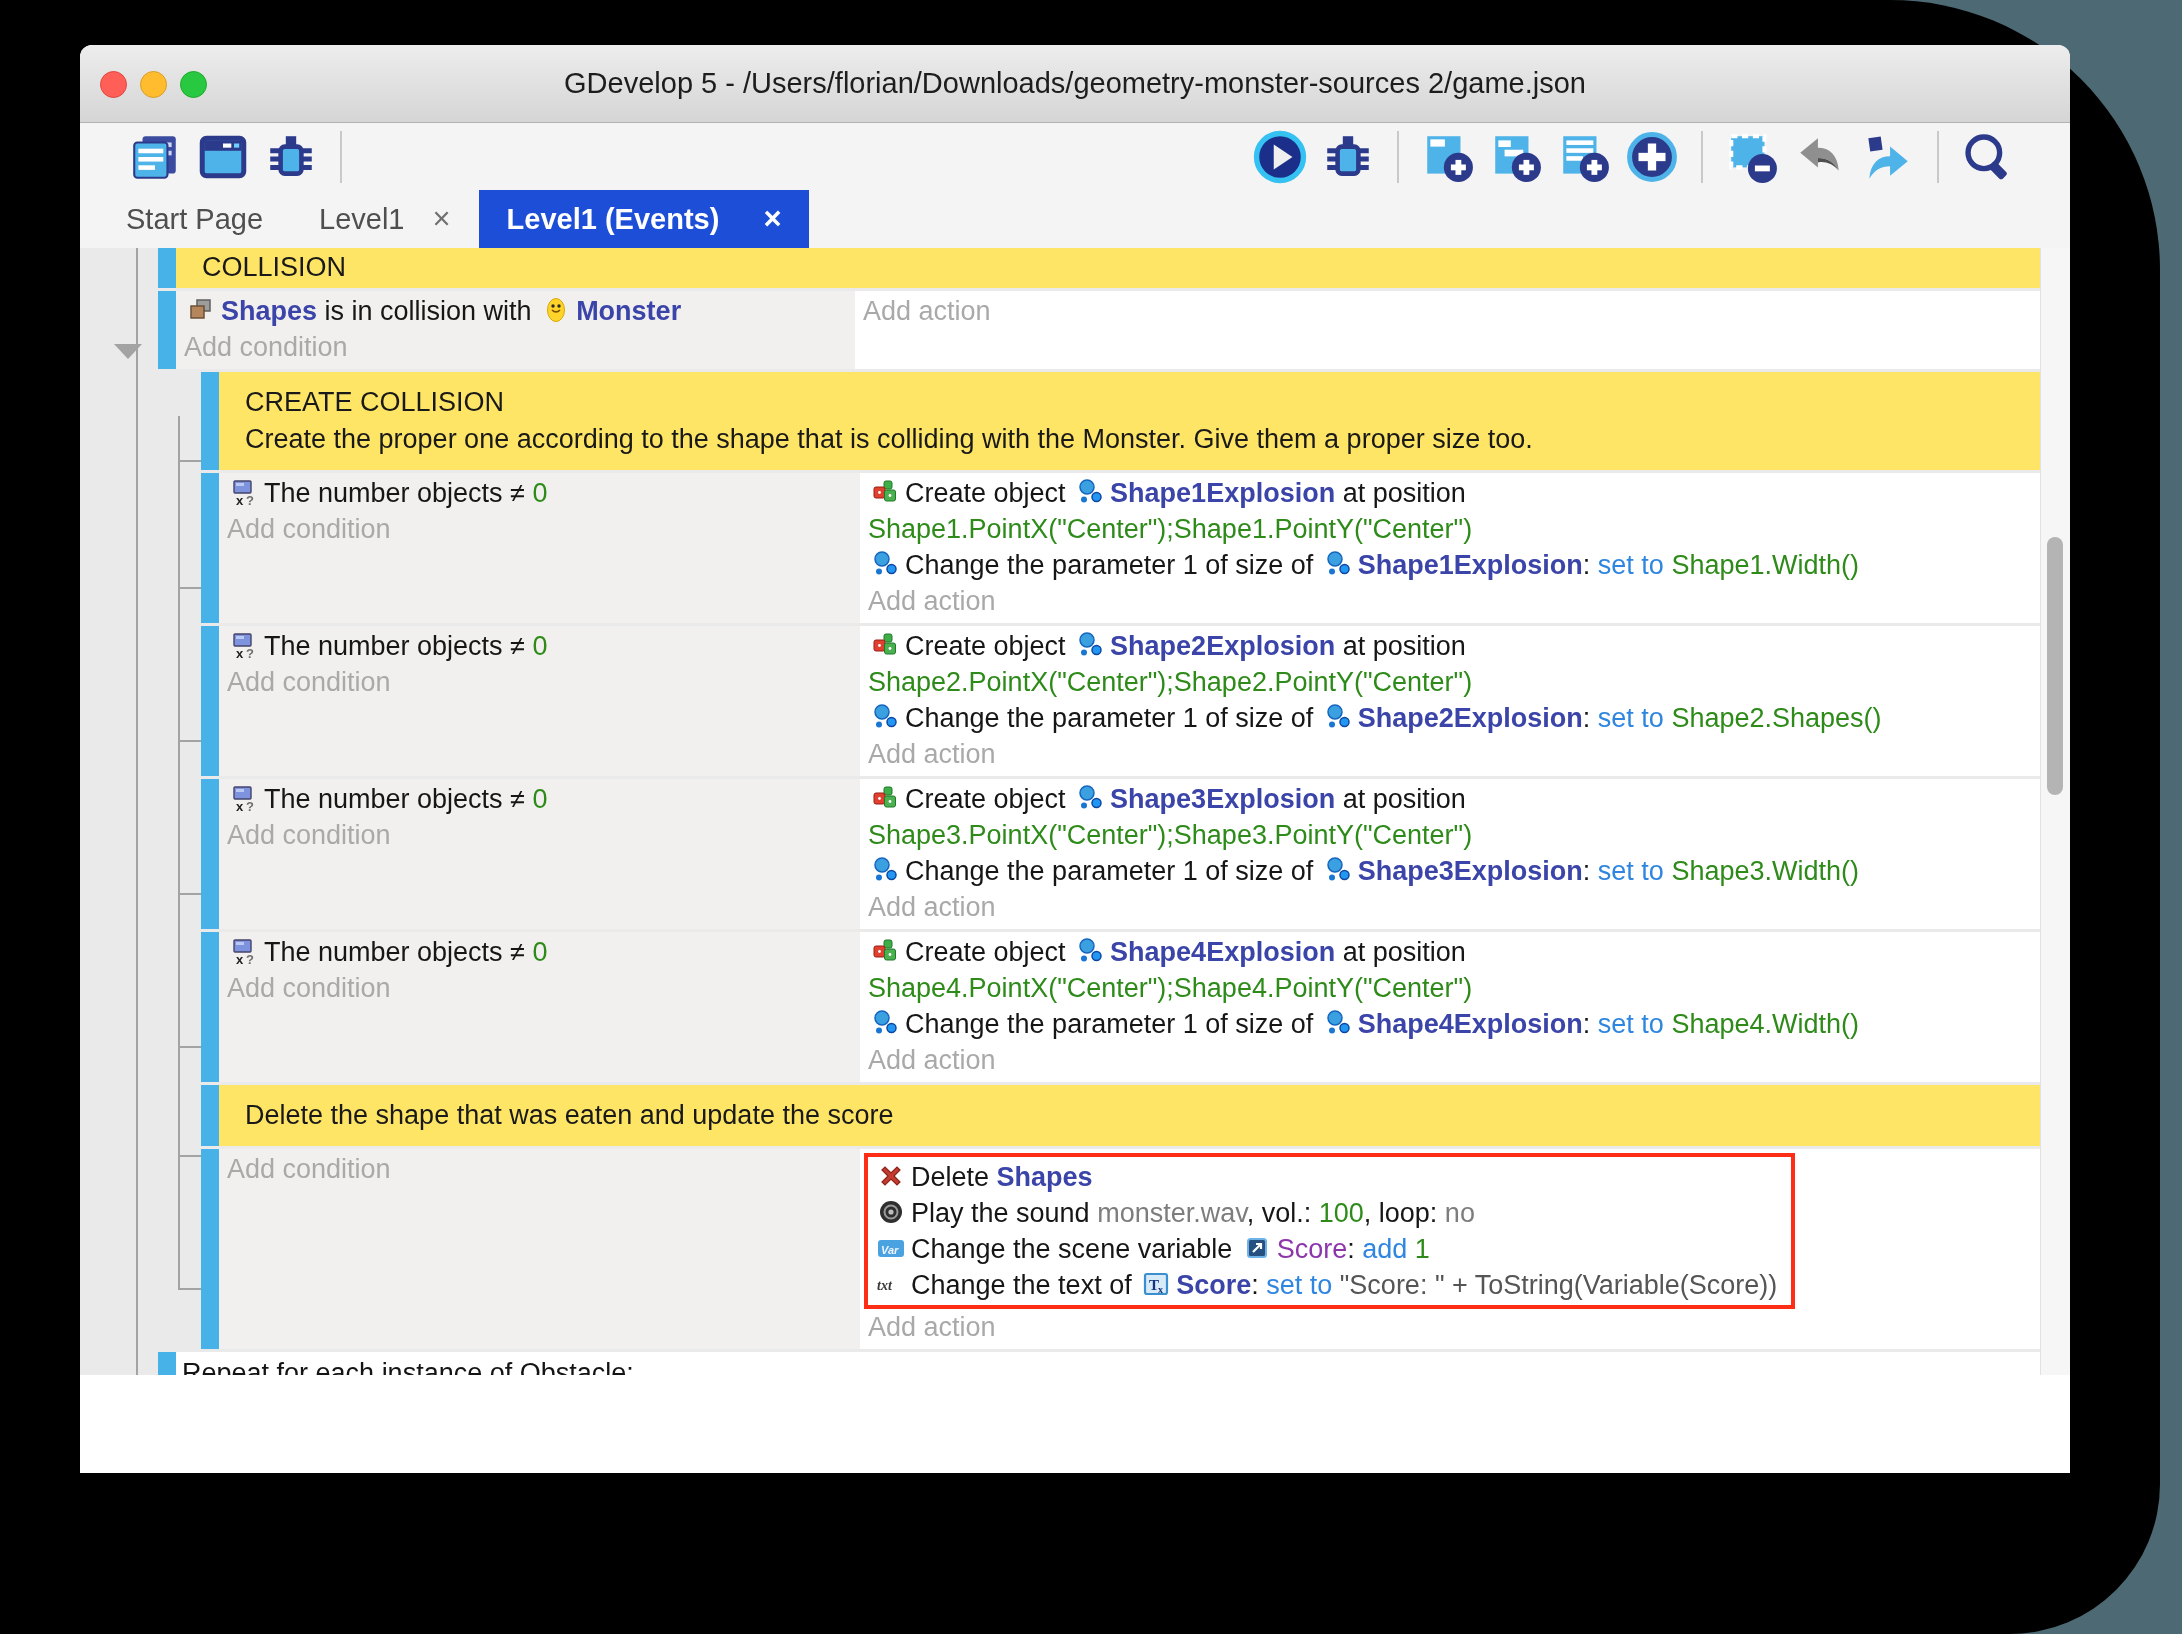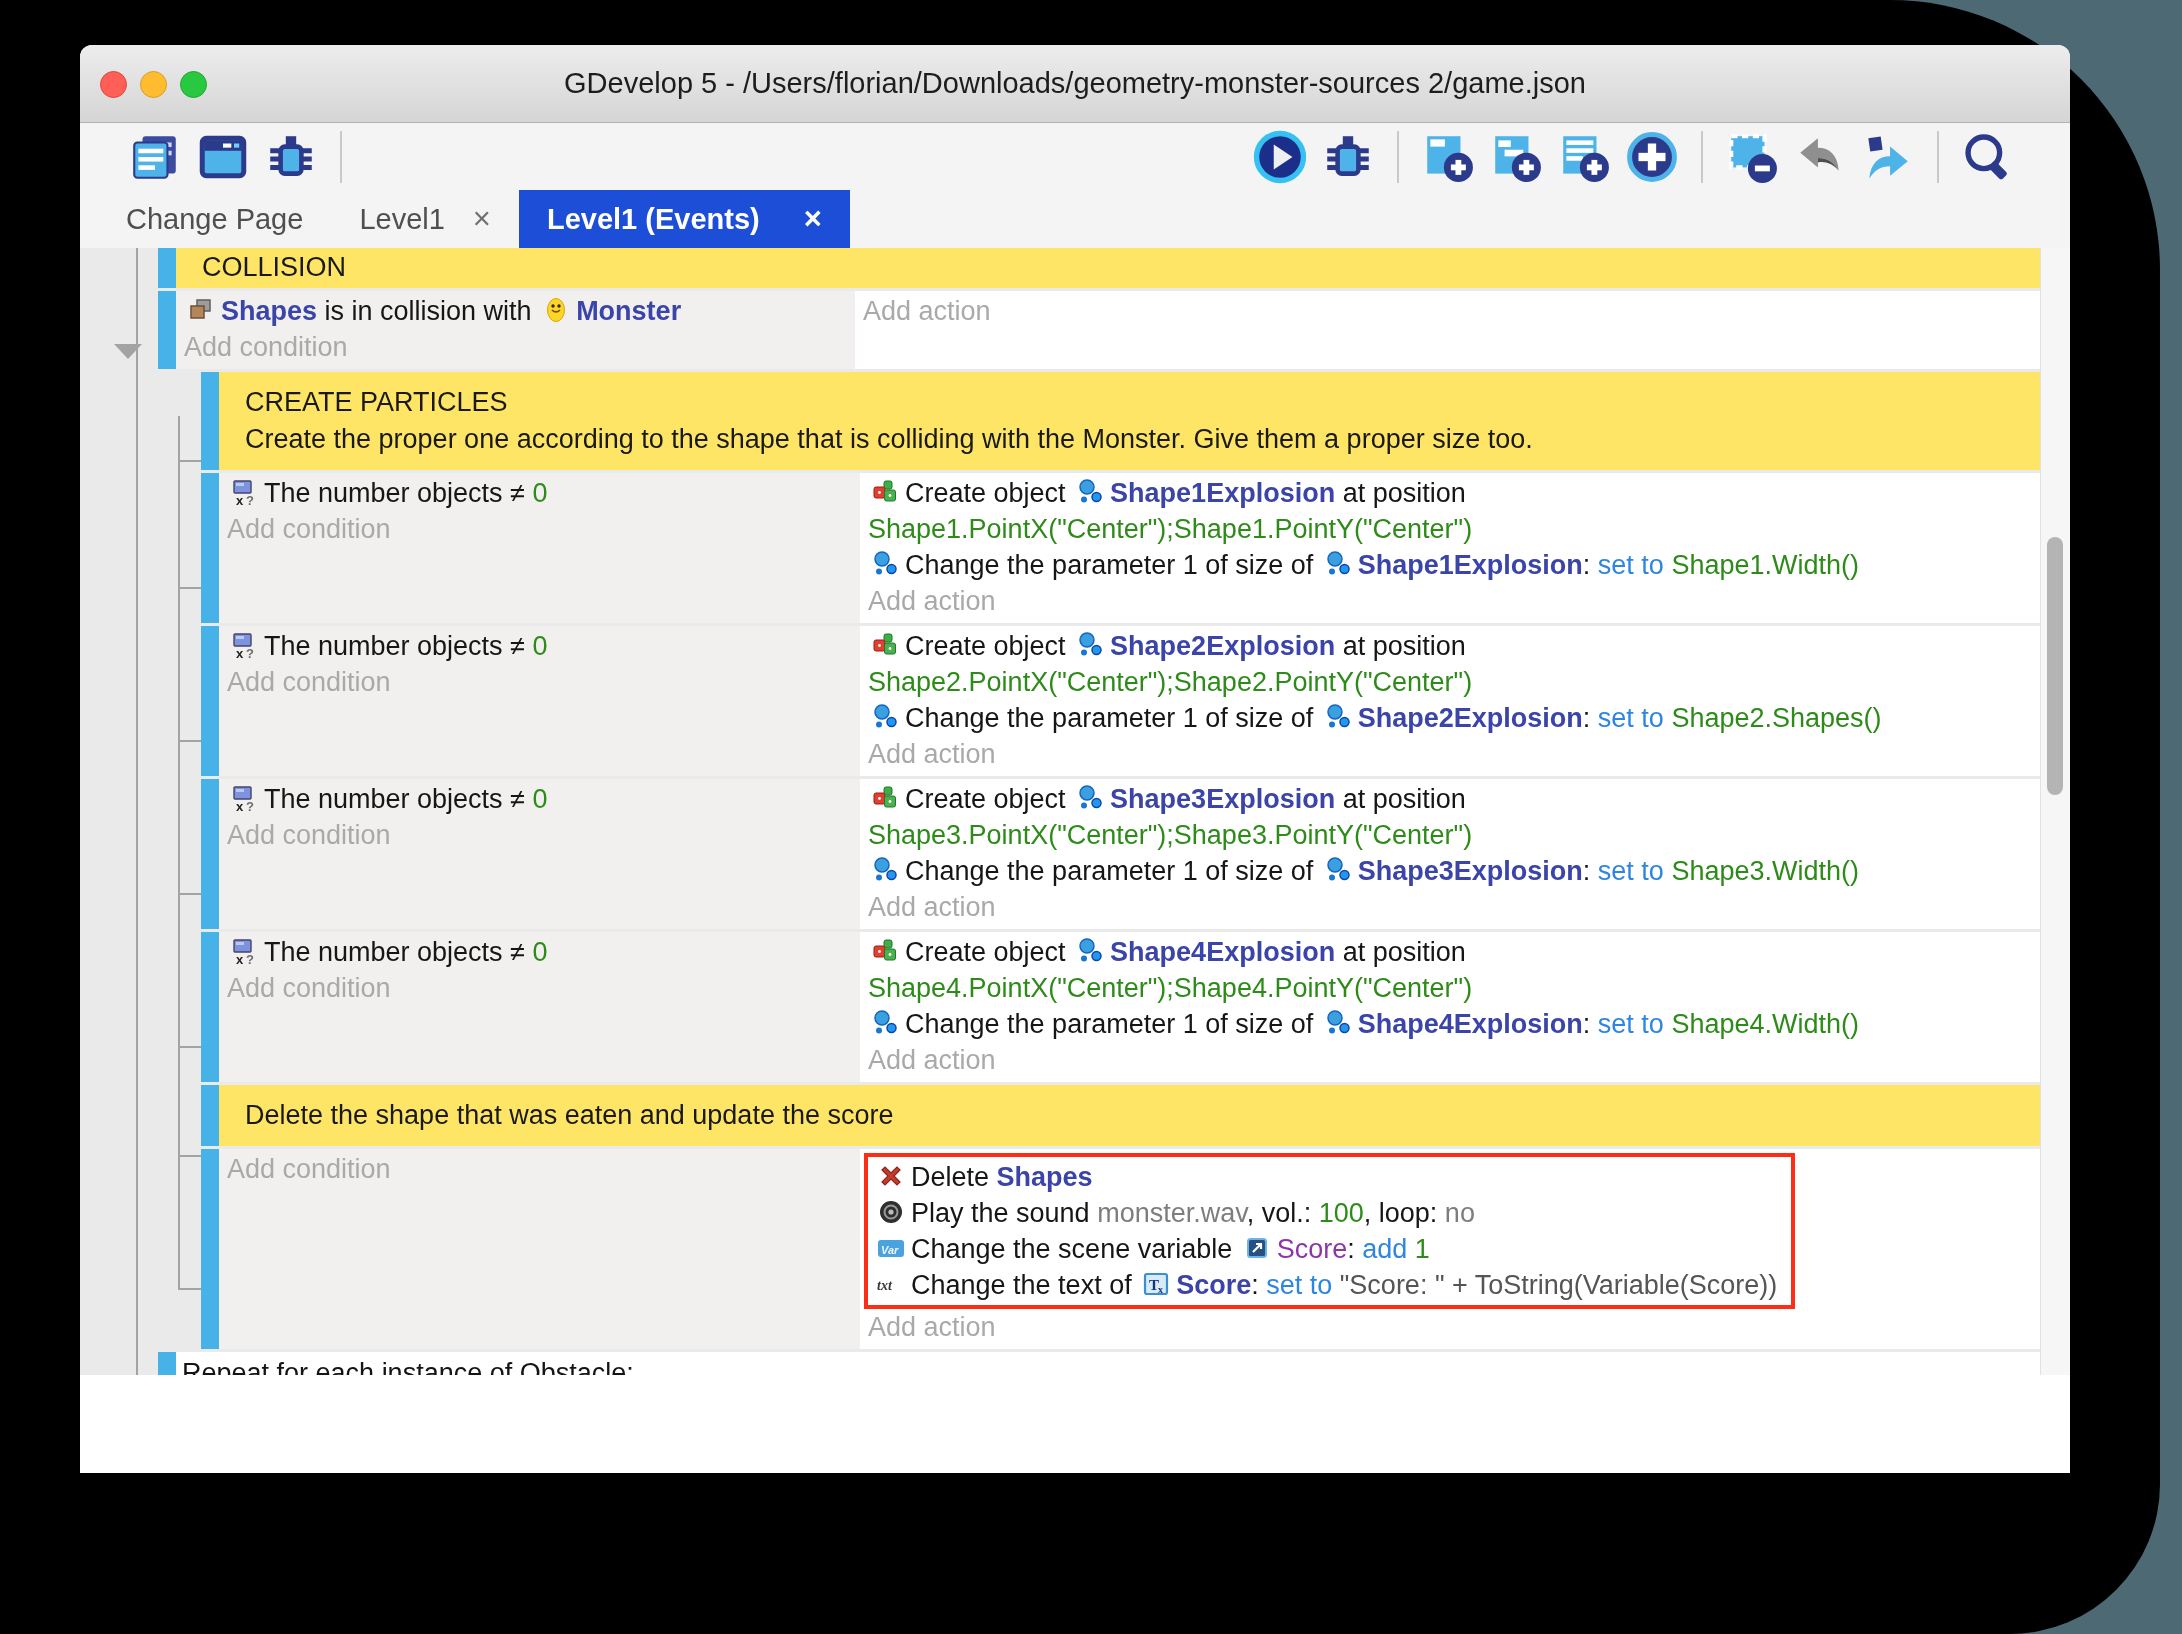--- a/index.html
+++ b/index.html
@@ -184,21 +184,21 @@
           </svg></div>
         <div class="tb-sep"></div>
         <div class="tbtn"><svg viewBox="0 0 26 26">
             <circle cx="11" cy="11" r="7.6" fill="#f4f4f4" stroke="#2c3a8c" stroke-width="2.6"></circle>
             <rect x="16.2" y="14.6" width="9" height="4.6" rx="1.3" transform="rotate(45 16.2 14.6)" fill="#2c3a8c"></rect>
           </svg></div>
       </div>
   </div>
   <div class="tabs">
       <div class="tab">
-        <span class="tab-label">Change Page</span>
+        <span class="tab-label">Start Page</span>
       </div>
       <div class="tab">
         <span class="tab-label">Level1</span>
         <span class="tab-close">×</span>
       </div>
       <div class="tab active">
         <span class="tab-label">Level1 (Events)</span>
         <span class="tab-close">×</span>
       </div>
     </div>
@@ -228,21 +228,21 @@
               </div>
               <div class="act-cell">
                 <div class="eline placeholder">Add action</div>
               </div>
             </div>
           </div>
         </div>
         <div class="row d1">
           <div class="bluebar"></div>
           <div class="comment-body">
-            <div class="comment-title">CREATE PARTICLES</div>
+            <div class="comment-title">CREATE COLLISION</div>
             <div class="comment-text">Create the proper one according to the shape that is colliding with the Monster. Give them a proper size too.</div>
           </div>
         </div>
         <div class="row d1">
           <div class="bluebar"></div>
           <div class="event-main c1">
             <div class="cells">
               <div class="cond-cell">
                 <div class="eline"><span class="icon"><svg viewBox="0 0 30 30">
                       <rect x="5" y="4" width="17" height="12" rx="1" fill="#7e93dd" stroke="#44446b" stroke-width="1.4"></rect>

